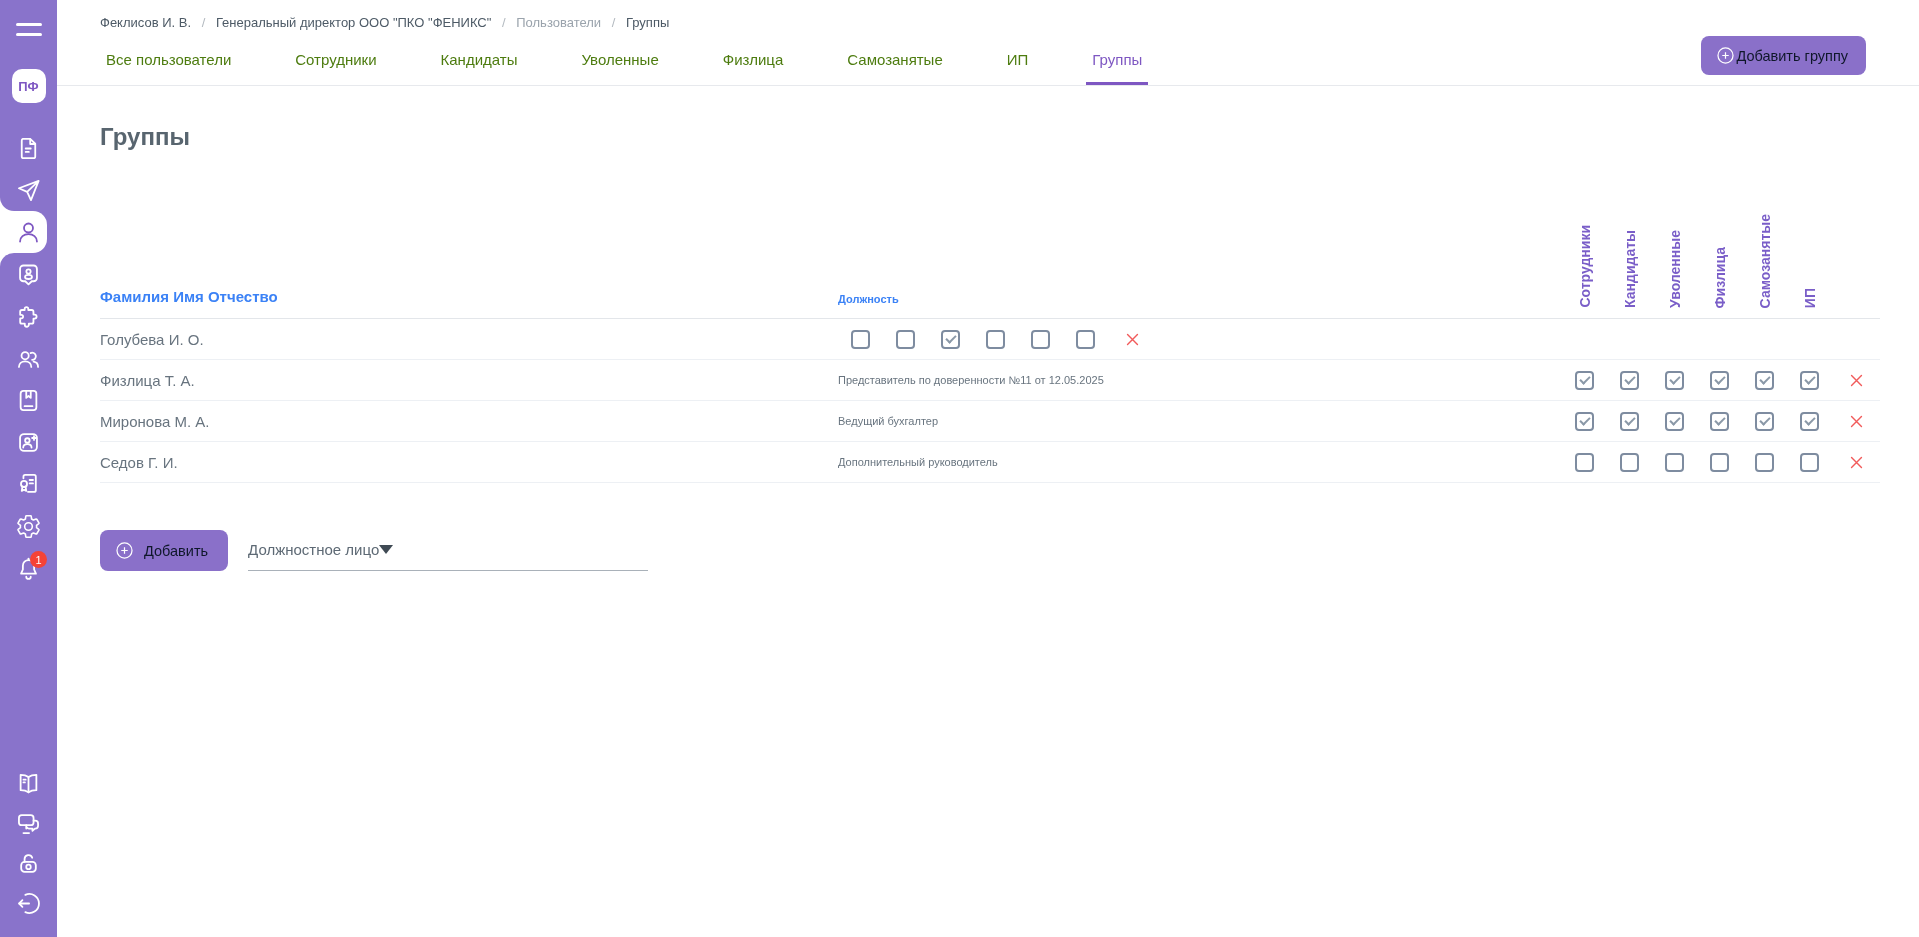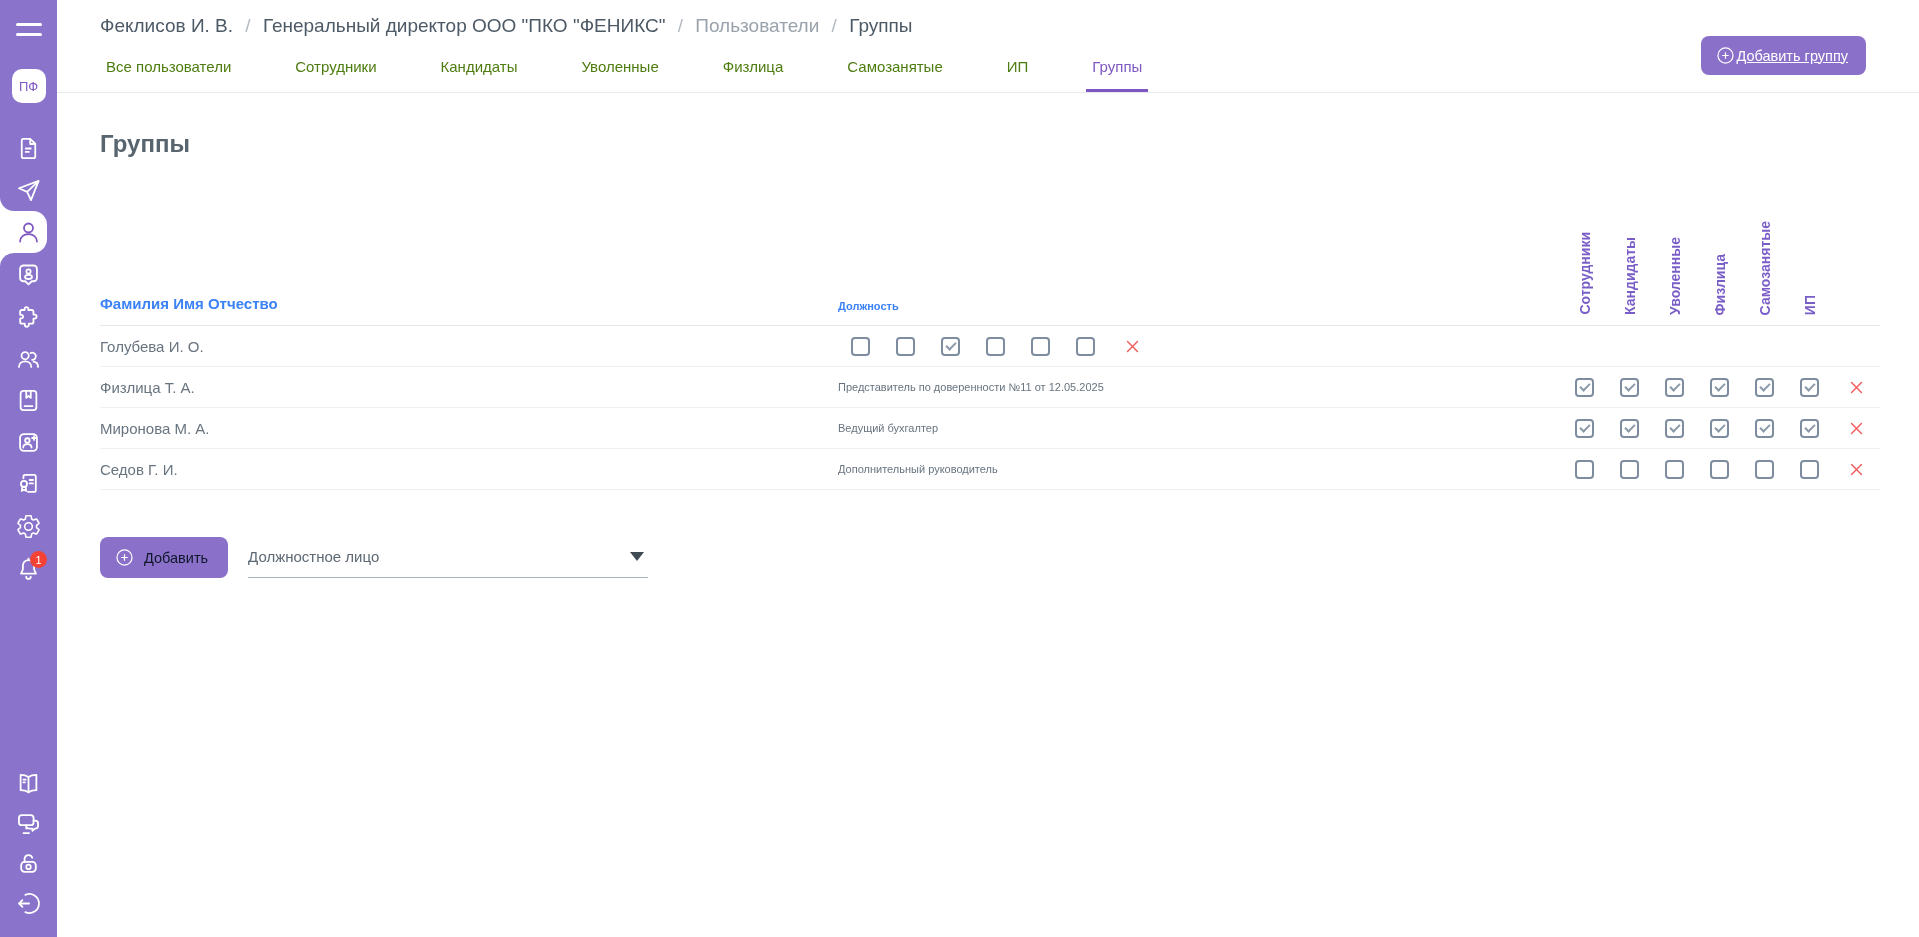--- a/index.html
+++ b/index.html
@@ -16,21 +16,21 @@
 
   
   .sidebar{
     position:absolute; left:0; top:0; width:57px; height:937px;
     background:var(--purple); display:flex; flex-direction:column; align-items:center; z-index:5;
   }
   .hamburger{ margin-top:16px; width:26px; cursor:pointer; }
   .hamburger i{ display:block; height:3px; background:#fff; border-radius:2px; margin:7px 0; }
   .logo-badge{
     margin-top:26px; width:34px; height:34px; background:#fff; border-radius:10px;
-    color:var(--purple-deep); font-weight:normal; font-size:13px;
+    color:var(--purple-deep); font-weight:bold; font-size:13px;
     display:flex; align-items:center; justify-content:center;
   }
   .nav{ margin-top:24px; width:100%; display:flex; flex-direction:column; align-items:center; }
   .nav-item{
     position:relative; width:100%; height:42px; display:flex; align-items:center;
     justify-content:center; cursor:pointer; color:#fff;
   }
   .nav-item svg{ width:27px; height:27px; stroke:#fff; fill:none;
     stroke-width:1.6; stroke-linecap:round; stroke-linejoin:round; }
   .nav-item.active::before{
@@ -45,37 +45,37 @@
   .nav-bottom{ margin-top:auto; margin-bottom:14px; }
   .nav-bottom .nav-item{ height:40px; }
   .badge{
     position:absolute; top:4px; right:10px; min-width:17px; height:17px; border-radius:9px;
     background:#f44336; color:#fff; font-size:11px; display:flex; align-items:center;
     justify-content:center; padding:0 4px; border:none;
   }
 
   
   .main{ position:absolute; left:57px; top:0; width:1862px; height:937px; background:#fff; }
-  .breadcrumb{ padding:15px 0 0 43px; font-size:19px; color:var(--text-dark); }
+  .breadcrumb{ padding:15px 0 0 43px; font-size:13px; color:var(--text-dark); }
   .breadcrumb .sep{ color:#b3bac0; margin:0 7px; }
   .crumb{ cursor:pointer; text-decoration:none; color:var(--text-dark); }
   .crumb.muted{ color:var(--text-muted); }
 
   .tabs-bar{ margin-top:11px; padding-left:43px; border-bottom:1px solid #e7e9ed;
     display:flex; gap:52px; }
   .tab{
     font-size:15px; color:#4d7c0f; padding:10px 6px 14px 6px; cursor:pointer;
     border-bottom:3px solid transparent; white-space:nowrap;
   }
   .tab.active{ color:var(--purple-deep); border-bottom-color:var(--purple-deep); }
 
   .add-group-btn{
     position:absolute; top:36px; right:53px; height:39px; padding:0 18px 0 14px;
-    background:#8a70c9; color:#ffffff; border:none; border-radius:8px; font-size:14.5px;
-    font-family:inherit; display:flex; align-items:center; cursor:pointer;text-decoration:underline;
+    background:#8a70c9; color:#0f172a; border:none; border-radius:8px; font-size:14.5px;
+    font-family:inherit; display:flex; align-items:center; cursor:pointer;
   }
   .plus-circle{ width:21px; height:21px; stroke:#fff; fill:none; stroke-width:1.4; }
 
   .page-title{ margin:37px 0 0 43px; font-size:24px; font-weight:bold; color:#58656f; }
 
   
   .grid{ margin:18px 39px 0 43px; }
   .g-header{ display:flex; align-items:flex-end; height:150px; border-bottom:1px solid #e3e6ea; }
   .g-row{ display:flex; align-items:center; height:41px; border-bottom:1px solid var(--line); }
   .cell-name{ width:738px; font-size:15px; color:var(--text-mid); padding-right:20px; }
@@ -101,21 +101,21 @@
 
   
   .footer-controls{ margin:47px 0 0 43px; display:flex; align-items:flex-start; }
   .add-btn{
     height:41px; padding:0 20px 0 14px; background:#8a70c9; color:#0f172a; border:none;
     border-radius:8px; font-size:14.5px; font-family:inherit; display:flex; align-items:center;
     gap:9px; cursor:pointer;
   }
   .select{
     margin-left:20px; width:400px; height:41px; display:flex; align-items:center;
-    justify-content:space-between; border-bottom:1px solid #a9b1b9; cursor:pointer;
+    border-bottom:1px solid #a9b1b9; cursor:pointer;
     padding-bottom:2px;
   }
   .select-value{ font-size:15px; color:#5d6974; }
   .caret{ width:0; height:0; border-left:7px solid transparent; border-right:7px solid transparent;
     border-top:9px solid #3f4a54; margin-right:4px; }
 </style>
 </head>
 <body>
 
 <aside class="sidebar">

